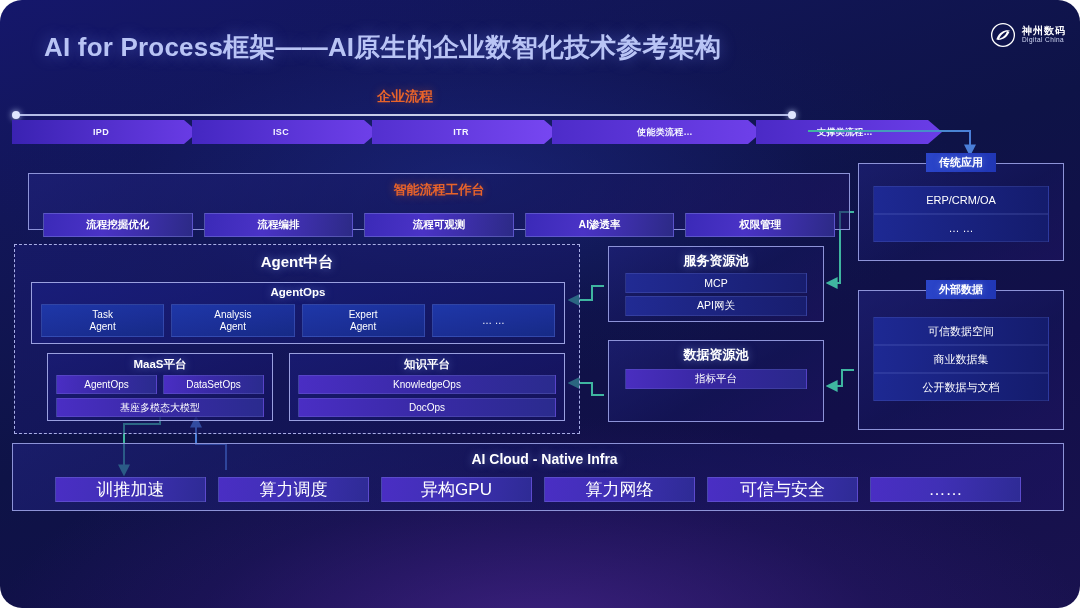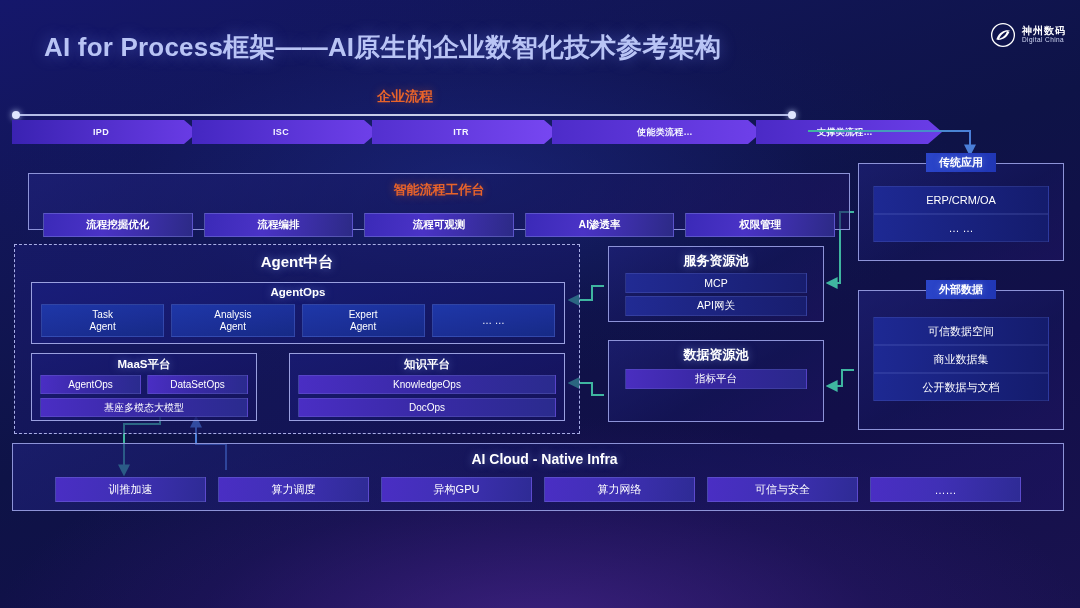--- a/index.html
+++ b/index.html
@@ -11,20 +11,21 @@
   }
 
   #slide {
     position: relative;
     width: 1080px; height: 608px;
     background:
       radial-gradient(ellipse 760px 300px at 50% 104%, rgba(92,46,168,.55) 0%, rgba(60,30,130,.22) 45%, rgba(0,0,0,0) 72%),
       radial-gradient(ellipse 620px 250px at 44% 30%, rgba(36,52,160,.42) 0%, rgba(20,28,110,.12) 55%, rgba(0,0,0,0) 78%),
       linear-gradient(160deg, #15176b 0%, #121658 22%, #0e1347 48%, #120f49 72%, #19124f 100%);
     color: #fff;
+    border-radius: 22px;
   }
 
   
   #title {
     position: absolute; left: 44px; top: 30px;
     font-size: 26px; font-weight: 700; letter-spacing: .2px;
     color: #b9c4f5;
     text-shadow: 0 0 16px rgba(120,140,255,.45);
     white-space: nowrap;
   }
@@ -135,21 +136,21 @@
     font-size: 10px; font-weight: 400; line-height: 1.18; color: #ffffff;
     background: linear-gradient(170deg, #1e37a8 0%, #1b2f97 55%, #162a86 100%);
     border: 1px solid rgba(120,140,215,.25);
   }
 
   .subplat {
     position: absolute; top: 108px; height: 68px;
     border: 1px solid #9aa0e0;
     background: linear-gradient(160deg, rgba(26,28,120,.72), rgba(20,18,94,.7));
   }
-  #maas { left: 16px; width: 226px; }
+  #maas { left: 32px; width: 226px; }
   #kplat { left: 274px; width: 276px; }
   .subplat .panel-title { margin-top: 3px; font-size: 11.5px; }
   .sp-row { position: absolute; left: 8px; right: 8px; display: flex; gap: 6px; }
   .sp-row.r1 { top: 21px; }
   .sp-row.r2 { top: 44px; }
   .sp-chip {
     flex: 1 1 0; height: 19px;
     display: flex; align-items: center; justify-content: center;
     font-size: 10px; font-weight: 400; color: #fff;
     background: linear-gradient(95deg, #4a2ec4 0%, #3a2aa8 45%, #2a2b8e 100%);
@@ -196,21 +197,21 @@
   
   #infra { left: 12px; top: 443px; width: 1052px; height: 68px; }
   #infra .panel-title { margin-top: 7px; font-size: 14px; padding-left: 13px; }
   #infra-items {
     position: absolute; left: 42px; right: 42px; top: 33px;
     display: flex; gap: 12px;
   }
   .inf-chip {
     flex: 1 1 0; height: 25px;
     display: flex; align-items: center; justify-content: center;
-    font-size: 11px; font-weight: 400; color: #fff;
+    font-size: 17px; font-weight: 400; color: #fff;
     background: linear-gradient(100deg, #4a2ec4 0%, #4030b6 45%, #2e2b95 100%);
     border: 1px solid rgba(150,160,235,.25);
   }
 
   
   #wires { position: absolute; left: 0; top: 0; width: 1080px; height: 608px; pointer-events: none; }
 </style>
 </head>
 <body>
 

